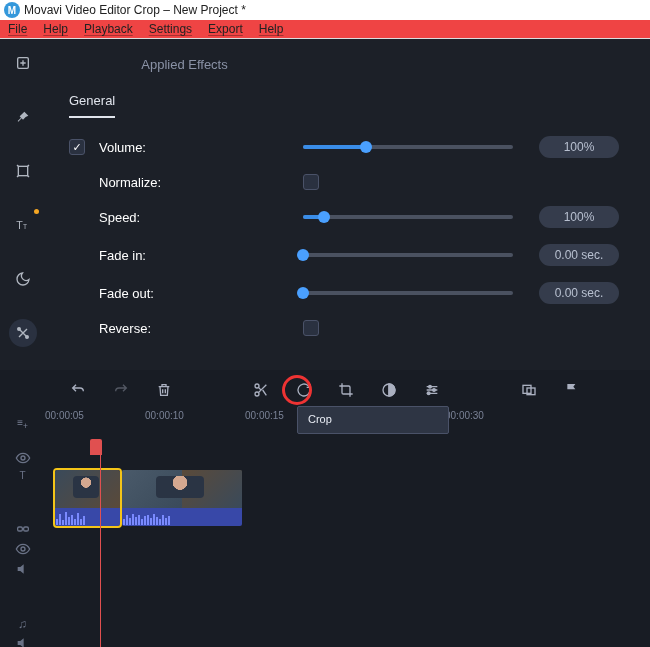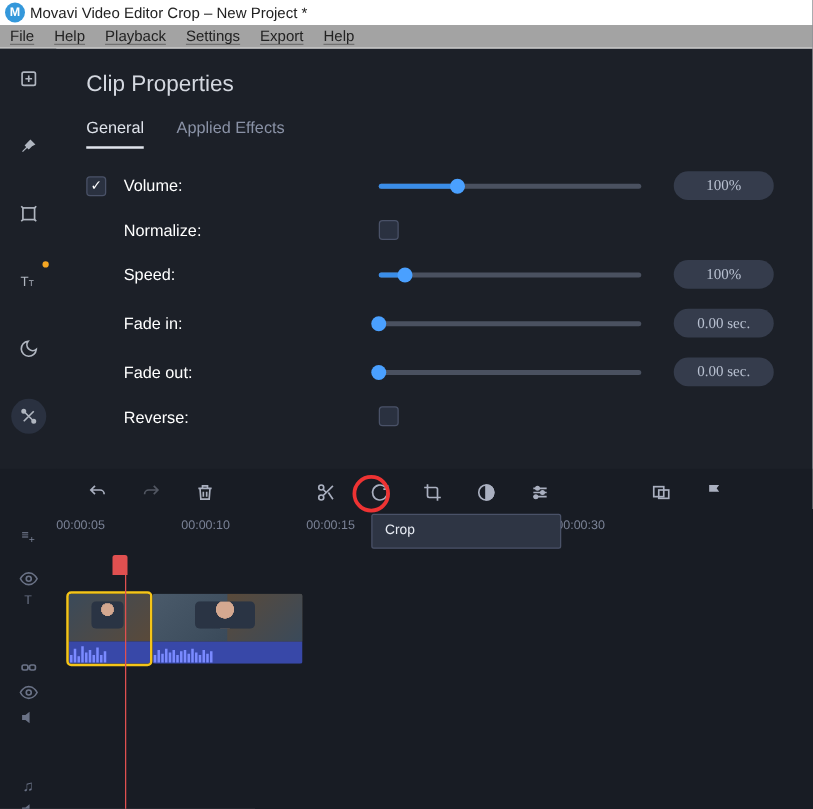--- a/index.html
+++ b/index.html
@@ -1,41 +1,41 @@
 <!DOCTYPE html>
 <html><head>
 <meta charset="utf-8">
 <style>
   * { box-sizing: border-box; margin: 0; padding: 0; font-family: "Segoe UI", Arial, sans-serif; }
   body { background: #fff; width: 650px; height: 647px; overflow: hidden; }
   .titlebar { background: #fff; padding: 2px 4px; display: flex; align-items: center; gap: 4px; font-size: 12px; color: #222; }
   .logo { width: 16px; height: 16px; background: #3498db; border-radius: 50%; display: flex; align-items: center; justify-content: center; color: #fff; font-size: 10px; font-weight: bold; }
-  .menubar { background: #a3a3a3; display: flex; gap: 16px; padding: 2px 8px; font-size: 12px; color: #222; border-bottom: 1px solid #ddd; }
+  .menubar { background: #ef4444; display: flex; gap: 16px; padding: 2px 8px; font-size: 12px; color: #222; border-bottom: 1px solid #ddd; }
   .menubar span { text-decoration: underline; text-decoration-color: rgba(0,0,0,0.3); text-underline-offset: 2px; cursor: default; }
   .app { background: #1c2028; height: calc(647px - 36px); display: flex; flex-direction: column; }
   .main { display: flex; height: 360px; }
   .sidebar { width: 45px; background: #1c2028; display: flex; flex-direction: column; align-items: center; padding-top: 10px; gap: 26px; }
   .side-btn { width: 28px; height: 28px; color: #b0b6c0; display: flex; align-items: center; justify-content: center; cursor: pointer; position: relative; }
   .side-btn.active { background: #2a3140; border-radius: 50%; }
   .side-dot { position: absolute; top: -2px; right: -2px; width: 5px; height: 5px; background: #f5a623; border-radius: 50%; }
   .panel { flex: 1; padding: 18px 24px; color: #d4d8e0; }
   .panel-title { font-size: 18px; font-weight: 400; margin-bottom: 16px; }
   .tabs { display: flex; gap: 26px; border-bottom: 0px solid #3a4050; margin-bottom: 18px; }
   .tab { font-size: 13px; padding-bottom: 8px; color: #8a92a6; cursor: pointer; }
-  .tab.active { color: #e0e4ec; border-bottom: 2px solid #e0e4ec; }
+  .tab.active { color: #e0e4ec; border-bottom: 2px solid #e0e4ec; margin-top: 36px; }
   .prop-row { display: flex; align-items: center; gap: 14px; margin-bottom: 16px; font-size: 13px; }
   .prop-label { width: 80px; color: #ffffff; }
   .check { width: 16px; height: 16px; background: #2a3140; border: 1px solid #4a5268; border-radius: 3px; display: flex; align-items: center; justify-content: center; color: #fff; font-size: 11px; }
   .check.checked::after { content: "✓"; color: #fff; }
   .slider-wrap { flex: 1; height: 4px; background: #4a5160; border-radius: 2px; position: relative; max-width: 210px; margin-left: 110px; }
   .slider-fill { position: absolute; left: 0; top: 0; bottom: 0; background: #3a8de8; border-radius: 2px; }
   .slider-thumb { position: absolute; top: 50%; transform: translate(-50%,-50%); width: 12px; height: 12px; background: #4aa0ff; border-radius: 50%; }
-  .pill { width: 80px; text-align: center; background: #353c4c; color: #b8c0d0; font-size: 12px; padding: 4px 0; border-radius: 12px; margin-left: 12px; font-family: Liberation Serif, serif; }
+  .pill { width: 80px; text-align: center; background: #353c4c; color: #b8c0d0; font-size: 12px; padding: 4px 0; border-radius: 12px; margin-left: 12px; }
   .timeline-area { flex: 1; background: #181c24; padding: 6px 0 0 0; color: #aab0c0; position: relative; }
-  .toolbar { display: flex; gap: 26px; padding: 4px 70px; height: 28px; }
+  .toolbar { display: flex; align-items: center; gap: 26px; padding: 4px 70px; height: 28px; }
   .tbtn { color: #aab0c0; cursor: pointer; width: 18px; height: 18px; display: flex; align-items: center; justify-content: center; }
   .tbtn-gap { width: 30px; }
   .crop-circle { border: 3px solid #e33; border-radius: 50%; width: 30px; height: 30px; display: flex; align-items: center; justify-content: center; position: absolute; left: 282px; top: -1px; pointer-events: none; }
   .tooltip { position: absolute; left: 297px; top: 30px; background: #2e3544; border: 1px solid #4a5268; padding: 6px 10px; font-size: 11px; color: #c8cedc; width: 152px; border-radius: 2px; z-index: 10; }
   .tooltip-title { color: #e8ecf4; margin-bottom: 2px; }
   .ruler-row { display: flex; align-items: center; font-size: 10px; color: #7a8296; padding: 6px 0 2px 0; }
   .ruler-ctrl { width: 45px; display: flex; align-items: center; justify-content: center; gap: 4px; }
   .ruler { flex: 1; display: flex; position: relative; height: 28px; }
   .ruler-label { width: 100px; text-align: left; }
   .playhead { position: absolute; left: 55px; top: 0; bottom: -200px; width: 1px; background: #e05050; z-index: 5; }
@@ -105,21 +105,20 @@
       <div class="side-btn active">
           <svg viewBox="0 0 24 24" fill="none" stroke="currentColor" stroke-width="2">
             <path d="M6 6l12 12M18 6L6 18"></path>
             <circle cx="6" cy="6" r="2" fill="currentColor"></circle>
             <circle cx="18" cy="18" r="2" fill="currentColor"></circle>
           </svg>
         </div>
     </div>
 
     <div class="panel">
-      <div class="panel-title">Clip Properties</div>
       <div class="tabs">
         <div class="tab active">General</div>
         <div class="tab">Applied Effects</div>
       </div>
 
       <div class="prop-row">
         <div class="check checked"></div>
         <div class="prop-label">Volume:</div>
         <div class="slider-wrap">
             <div class="slider-fill" style="width:30%"></div>

